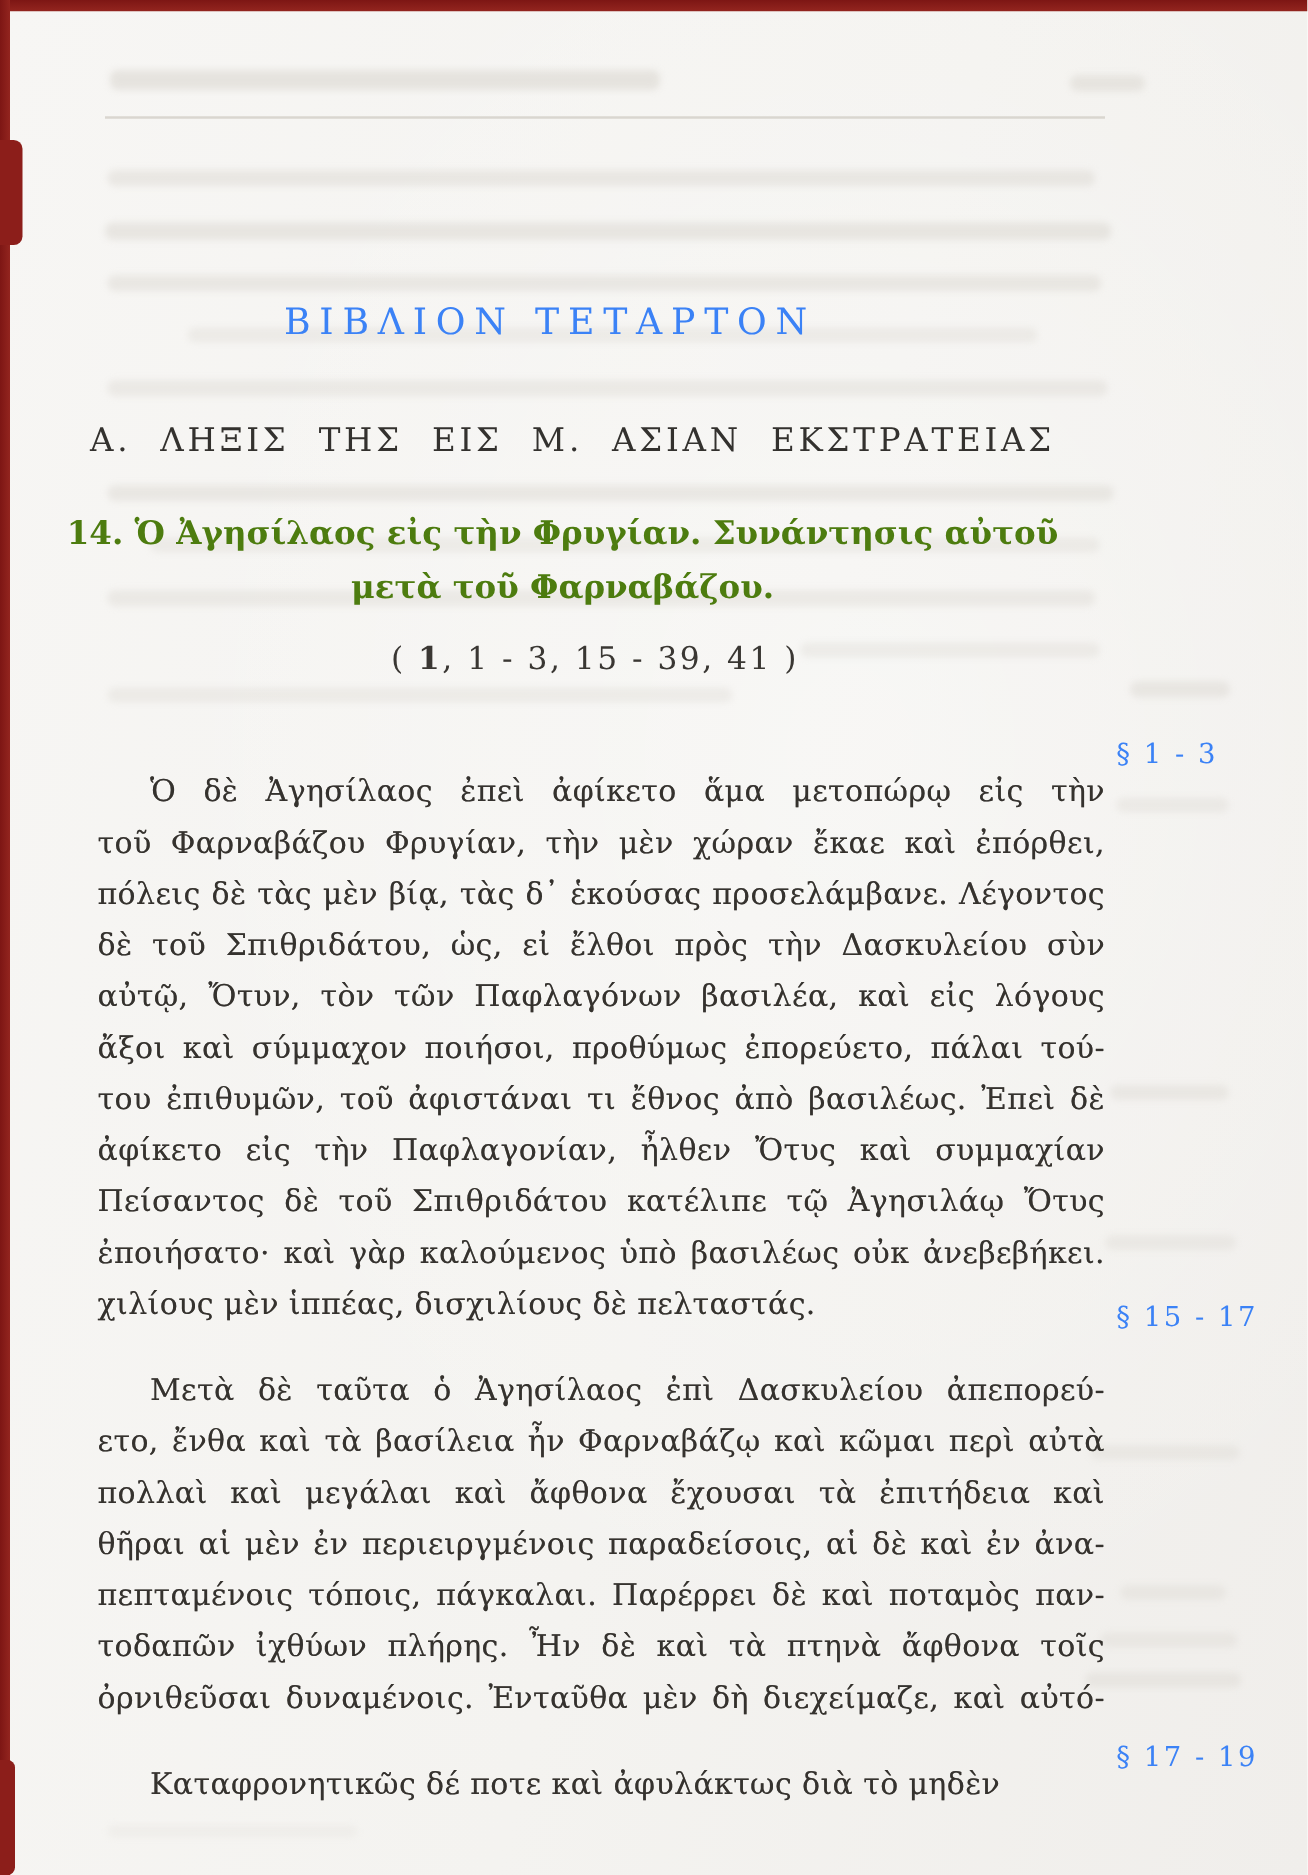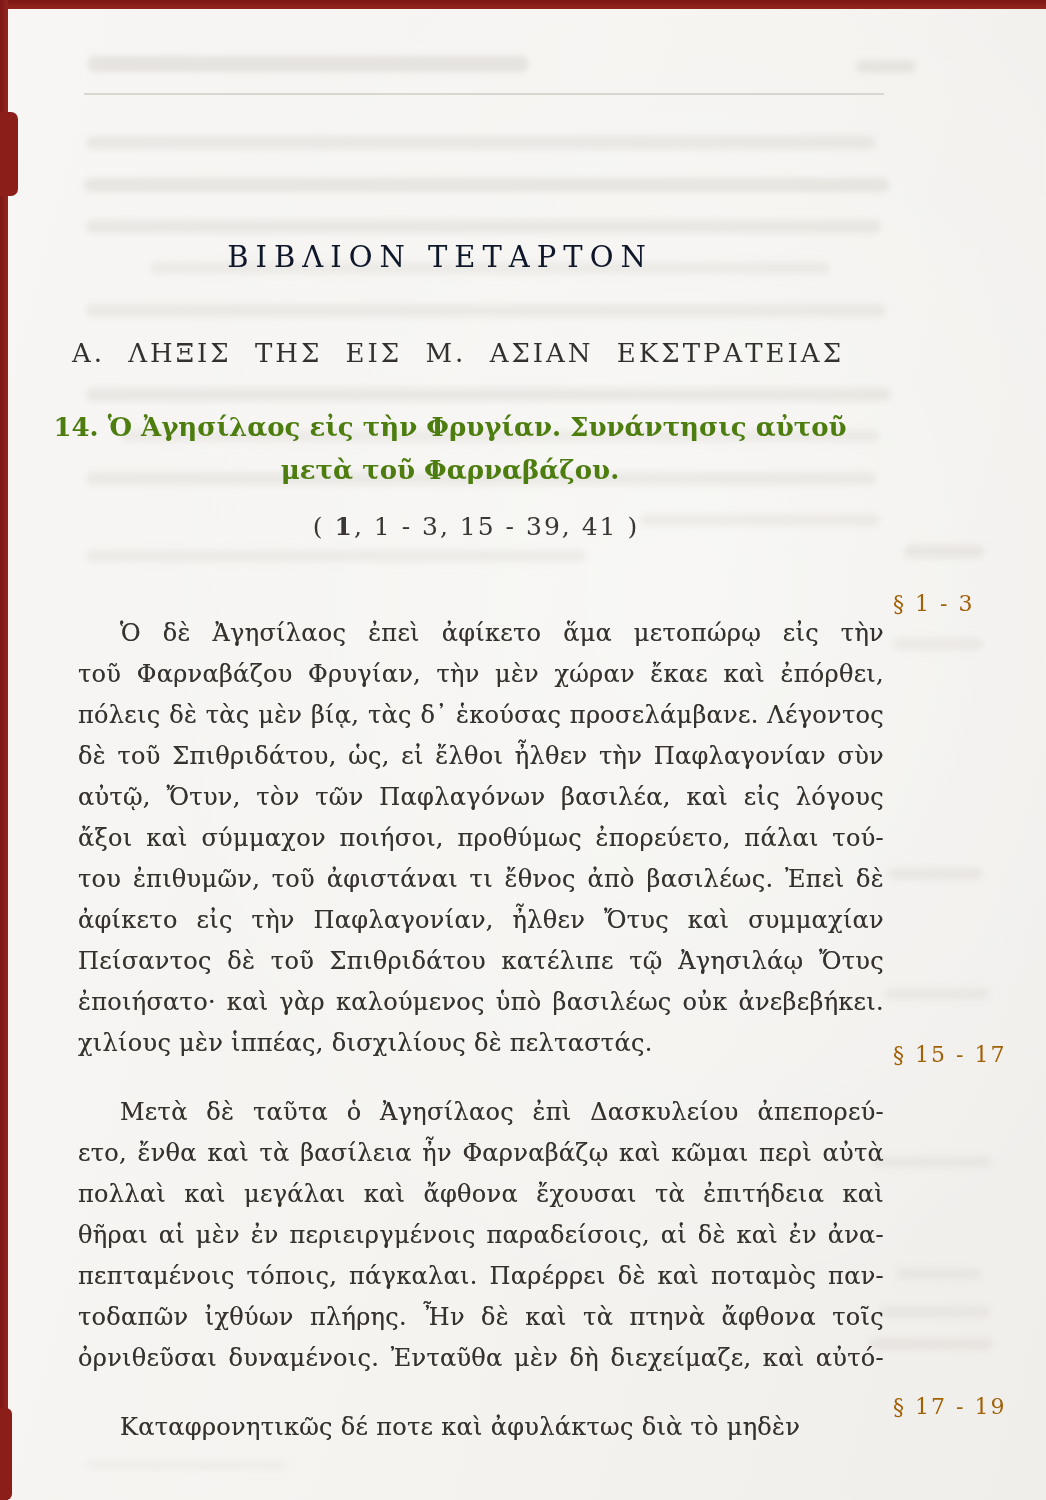--- a/index.html
+++ b/index.html
@@ -15,37 +15,37 @@
   .bind{position:absolute;background:linear-gradient(to bottom,#7d1614,#93251f);}
   .bind-top{left:0;top:0;width:1046px;height:9px;}
   .bind-left{left:0;top:0;width:8px;height:1500px;background:linear-gradient(to right,#7d1614,#93251f);}
   .bind-bump1{left:0;top:112px;width:18px;height:84px;border-radius:0 7px 7px 0;background:#8c1e1a;}
   .bind-bump2{left:0;top:1408px;width:12px;height:92px;border-radius:0 6px 6px 0;background:#8c1e1a;}
   
   .g{position:absolute;background:#d6d2cb;border-radius:6px;filter:blur(3px);}
   .rule{position:absolute;background:#d3cfc8;filter:blur(.5px);}
   
   .abs{position:absolute;}
-  .book-title{left:0;top:240px;width:880px;text-align:center;font-size:29px;letter-spacing:7px;color:#0f172a;}
+  .book-title{left:0;top:240px;width:880px;text-align:center;font-size:29px;letter-spacing:7px;color:#3b82f6;}
   .section-heading{left:0;top:338px;width:916px;text-align:center;font-size:26px;letter-spacing:3px;word-spacing:12px;color:#33312e;}
   .chapter-heading{left:0;top:406px;width:900px;text-align:center;font-weight:bold;font-size:26px;line-height:43px;color:#4d7c0f;}
   .citation{left:76px;top:512px;width:800px;text-align:center;font-size:25px;letter-spacing:2px;color:#3a3733;}
   .citation b{font-weight:bold;}
   
   .body-col{left:78px;top:585px;width:806px;}
   .line{
     height:41px;line-height:41px;font-size:24px;
     text-align:justify;text-align-last:justify;
     letter-spacing:.3px;
     text-shadow:0 0 .5px rgba(53,50,46,.55);
   }
   .line.indent{padding-left:42px;margin-top:28px;}
   .line.end{text-align-last:left;}
   
-  .note{position:absolute;left:893px;width:150px;font-size:22px;letter-spacing:2px;color:#a16207;white-space:nowrap;}
+  .note{position:absolute;left:893px;width:150px;font-size:22px;letter-spacing:2px;color:#3b82f6;white-space:nowrap;}
 </style>
 </head>
 <body>
 
 <div class="bind bind-top"></div>
 <div class="bind bind-left"></div>
 <div class="bind-bump1 abs" style="position:absolute;"></div>
 <div class="bind-bump2 abs" style="position:absolute;"></div>
 
 <div class="g" style="left:88px;top:56px;width:440px;height:16px;opacity:.5;"></div>
@@ -76,21 +76,21 @@
 <div class="abs chapter-heading">
   <div>14. Ὁ Ἀγησίλαος εἰς τὴν Φρυγίαν. Συνάντησις αὐτοῦ</div>
   <div>μετὰ τοῦ Φαρναβάζου.</div>
 </div>
 <div class="abs citation"><span>( </span><b>1</b><span>, 1 - 3, 15 - 39, 41 )</span></div>
 
 <div class="abs body-col">
     <div class="line indent">Ὁ δὲ Ἀγησίλαος ἐπεὶ ἀφίκετο ἅμα μετοπώρῳ εἰς τὴν</div>
     <div class="line">τοῦ Φαρναβάζου Φρυγίαν, τὴν μὲν χώραν ἔκαε καὶ ἐπόρθει,</div>
     <div class="line">πόλεις δὲ τὰς μὲν βίᾳ, τὰς δ᾽ ἑκούσας προσελάμβανε. Λέγοντος</div>
-    <div class="line">δὲ τοῦ Σπιθριδάτου, ὡς, εἰ ἔλθοι ἦλθεν τὴν Παφλαγονίαν σὺν</div>
+    <div class="line">δὲ τοῦ Σπιθριδάτου, ὡς, εἰ ἔλθοι πρὸς τὴν Δασκυλείου σὺν</div>
     <div class="line">αὐτῷ, Ὄτυν, τὸν τῶν Παφλαγόνων βασιλέα, καὶ εἰς λόγους</div>
     <div class="line">ἄξοι καὶ σύμμαχον ποιήσοι, προθύμως ἐπορεύετο, πάλαι τού-</div>
     <div class="line">του ἐπιθυμῶν, τοῦ ἀφιστάναι τι ἔθνος ἀπὸ βασιλέως. Ἐπεὶ δὲ</div>
     <div class="line">ἀφίκετο εἰς τὴν Παφλαγονίαν, ἦλθεν Ὄτυς καὶ συμμαχίαν</div>
     <div class="line">Πείσαντος δὲ τοῦ Σπιθριδάτου κατέλιπε τῷ Ἀγησιλάῳ Ὄτυς</div>
     <div class="line">ἐποιήσατο· καὶ γὰρ καλούμενος ὑπὸ βασιλέως οὐκ ἀνεβεβήκει.</div>
     <div class="line end">χιλίους μὲν ἱππέας, δισχιλίους δὲ πελταστάς.</div>
     <div class="line indent">Μετὰ δὲ ταῦτα ὁ Ἀγησίλαος ἐπὶ Δασκυλείου ἀπεπορεύ-</div>
     <div class="line">ετο, ἔνθα καὶ τὰ βασίλεια ἦν Φαρναβάζῳ καὶ κῶμαι περὶ αὐτὰ</div>
     <div class="line">πολλαὶ καὶ μεγάλαι καὶ ἄφθονα ἔχουσαι τὰ ἐπιτήδεια καὶ</div>

